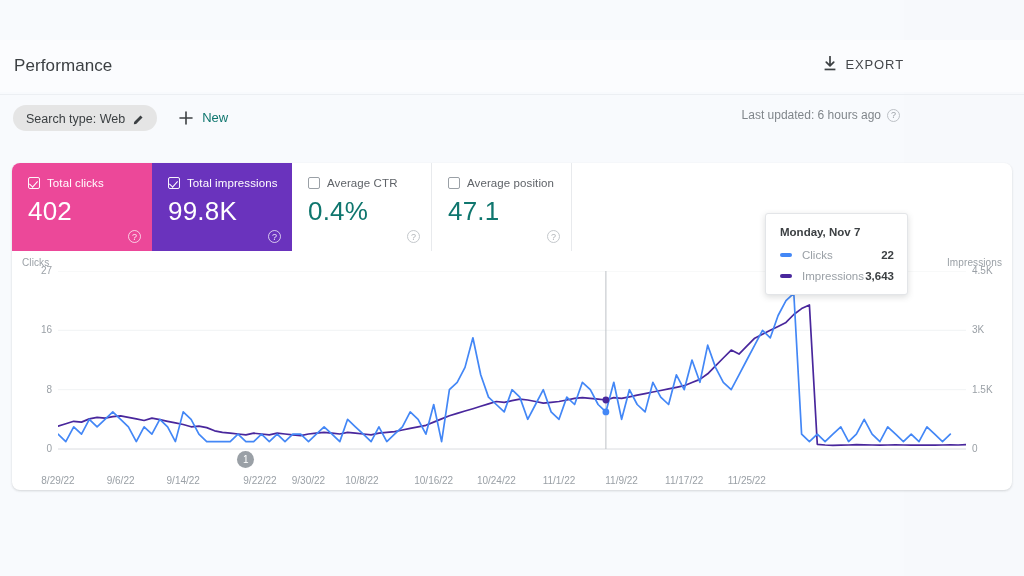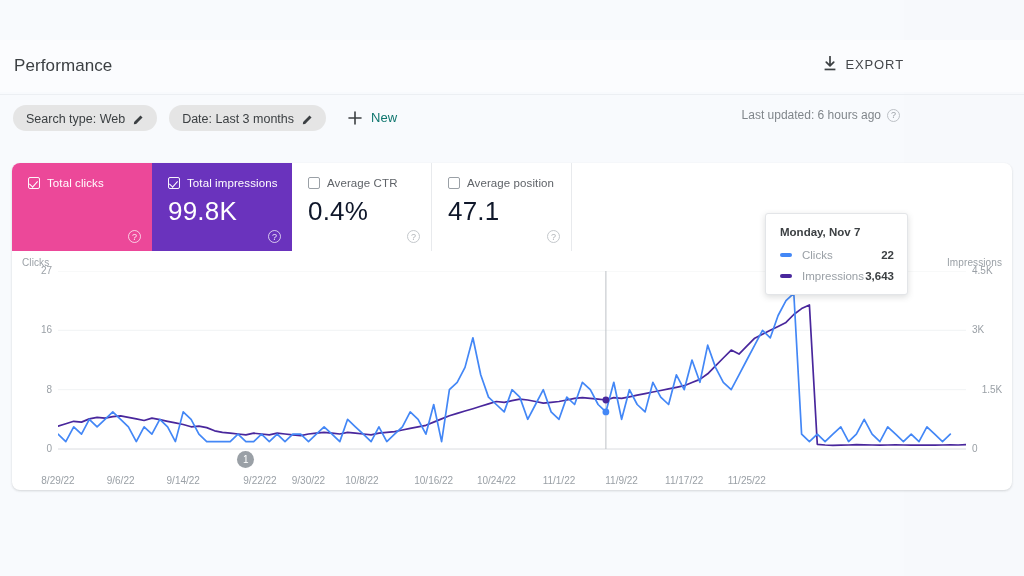--- a/index.html
+++ b/index.html
@@ -80,21 +80,21 @@
     border: 1.5px solid #9aa0a6; display: block; position: relative;
   }
   .cbox.on { border-color: rgba(255,255,255,.95); }
   .cbox.on::after {
     content: ""; position: absolute; left: 2px; top: 1px;
     width: 4px; height: 7px; border: solid #fff;
     border-width: 0 1.5px 1.5px 0; transform: rotate(42deg);
   }
   .m-label { font-size: 11.5px; color: #5f6368; letter-spacing: .1px; }
   .m-label.light { color: #ffffff; }
-  .m-value { font-size: 26px; font-weight: 400; color: #0f172a; margin-top: 7px; letter-spacing: .2px; }
+  .m-value { font-size: 26px; font-weight: 400; color: #0f766e; margin-top: 7px; letter-spacing: .2px; }
   .m-value.light { color: #ffffff; }
   .m-help {
     position: absolute; right: 11px; bottom: 8px;
     width: 13px; height: 13px; border-radius: 50%;
     border: 1px solid #c4c8cc; color: #b0b4b8;
     font-size: 9px; display: flex; align-items: center; justify-content: center;
   }
   .m-help.light { border-color: rgba(255,255,255,.72); color: rgba(255,255,255,.88); }
 
   
@@ -159,28 +159,20 @@
 
     <div class="chip">
       <span>Search type: Web</span>
       <span class="pencil">
         <svg viewBox="0 0 12 12" width="11" height="11">
           <path d="M1.2 8.6 L8.2 1.6 L10.4 3.8 L3.4 10.8 L0.9 11.1 Z" fill="#3c4043"></path>
         </svg>
       </span>
     </div>
 
-    <div class="chip">
-      <span>Date: Last 3 months</span>
-      <span class="pencil">
-        <svg viewBox="0 0 12 12" width="11" height="11">
-          <path d="M1.2 8.6 L8.2 1.6 L10.4 3.8 L3.4 10.8 L0.9 11.1 Z" fill="#3c4043"></path>
-        </svg>
-      </span>
-    </div>
 
     <div class="newbtn">
       <span class="plus">
         <svg viewBox="0 0 14 14" width="14" height="14">
           <path d="M7 1 L7 13 M1 7 L13 7" stroke="#3c4043" stroke-width="1.6" stroke-linecap="round"></path>
         </svg>
       </span>
       <span>New</span>
     </div>
   </div>
@@ -192,20 +184,21 @@
 
   <div class="card">
 
     <div class="metrics">
 
       <div class="metric m-clicks">
         <div class="m-head">
           <span class="cbox on"></span>
           <span class="m-label light">Total clicks</span>
         </div>
+        <div class="m-value light">402</div>
         <div class="m-help light">?</div>
       </div>
 
       <div class="metric m-impr">
         <div class="m-head">
           <span class="cbox on"></span>
           <span class="m-label light">Total impressions</span>
         </div>
         <div class="m-value light">99.8K</div>
         <div class="m-help light">?</div>
@@ -234,21 +227,21 @@
       <div class="axis-title left">Clicks</div>
       <div class="axis-title right">Impressions</div>
       <div id="ytl">
           <div class="ytick left" style="top: 192px;">0</div>
           <div class="ytick left" style="top: 132.667px;">8</div>
           <div class="ytick left" style="top: 73.3333px;">16</div>
           <div class="ytick left" style="top: 14px;">27</div>
         </div>
       <div id="ytr">
           <div class="ytick right" style="top: 192px;">0</div>
-          <div class="ytick right" style="top: 132.667px; text-align: center;">1.5K</div>
+          <div class="ytick right" style="top: 132.667px;">1.5K</div>
           <div class="ytick right" style="top: 73.3333px;">3K</div>
           <div class="ytick right" style="top: 14px;">4.5K</div>
         </div>
       <div id="xt">
           <div class="xtick" style="left: 46px;">8/29/22</div>
           <div class="xtick" style="left: 108.621px;">9/6/22</div>
           <div class="xtick" style="left: 171.241px;">9/14/22</div>
           <div class="xtick" style="left: 248px;">9/22/22</div>
           <div class="xtick" style="left: 296.483px;">9/30/22</div>
           <div class="xtick" style="left: 350px;">10/8/22</div>

